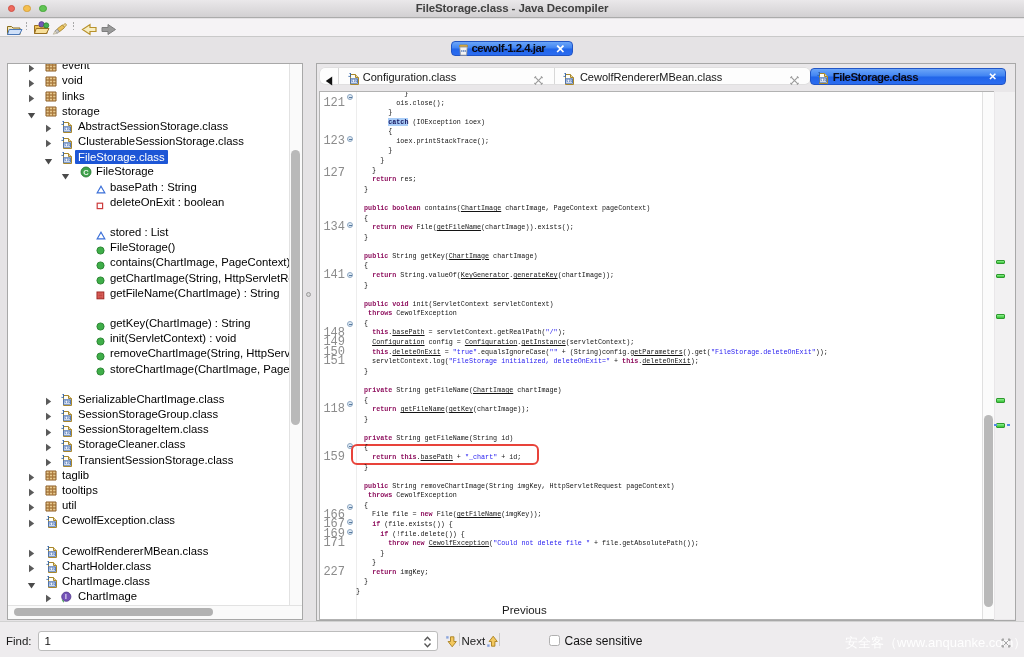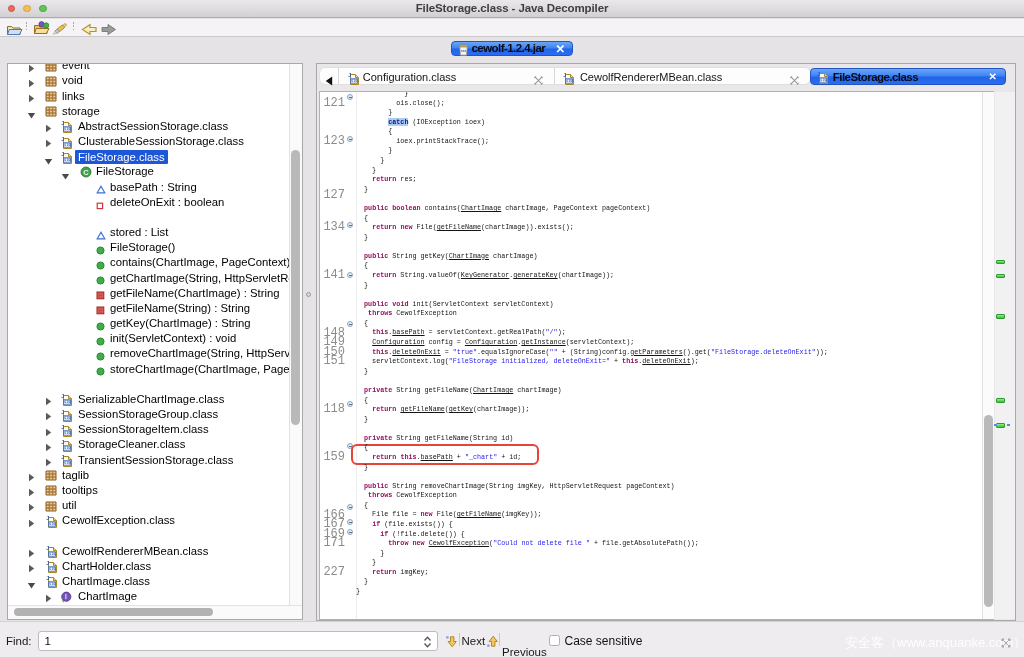--- a/index.html
+++ b/index.html
@@ -190,27 +190,20 @@
           <circle cx="4.5" cy="4.5" r="3.6" fill="#3fae49" stroke="#28812f" stroke-width="0.9"></circle>
         </svg></span>
       <span style="position:absolute;left:102px">getChartImage(String, HttpServletRequest)</span>
     </div>
 <div class="trow" style="top:221.765px">
       <span class="mic" style="left:88px;top:3.5px"><svg width="9" height="9" viewBox="0 0 9 9">
           <rect x="1" y="1" width="6.8" height="6.8" fill="#e0655f" stroke="#9c2420" stroke-width="1"></rect>
           <path d="M2.4 3h4M2.4 4.6h4M2.4 6.2h4" stroke="#b23a35" stroke-width="0.7"></path>
         </svg></span>
       <span style="position:absolute;left:102px">getFileName(ChartImage) : String</span>
-    </div>
-<div class="trow" style="top:236.935px">
-      <span class="mic" style="left:88px;top:3.5px"><svg width="9" height="9" viewBox="0 0 9 9">
-          <rect x="1" y="1" width="6.8" height="6.8" fill="#e0655f" stroke="#9c2420" stroke-width="1"></rect>
-          <path d="M2.4 3h4M2.4 4.6h4M2.4 6.2h4" stroke="#b23a35" stroke-width="0.7"></path>
-        </svg></span>
-      <span style="position:absolute;left:102px">getFileName(String) : String</span>
     </div>
 <div class="trow" style="top:252.105px">
       <span class="mic" style="left:88px;top:3.5px"><svg width="9" height="9" viewBox="0 0 9 9">
           <circle cx="4.5" cy="4.5" r="3.6" fill="#3fae49" stroke="#28812f" stroke-width="0.9"></circle>
         </svg></span>
       <span style="position:absolute;left:102px">getKey(ChartImage) : String</span>
     </div>
 <div class="trow" style="top:267.275px">
       <span class="mic" style="left:88px;top:3.5px"><svg width="9" height="9" viewBox="0 0 9 9">
           <circle cx="4.5" cy="4.5" r="3.6" fill="#3fae49" stroke="#28812f" stroke-width="0.9"></circle>
@@ -447,21 +440,21 @@
 <div class="abs" style="left:678.6px;top:28.4px;width:20px;height:527px;background:#f2f1f2"></div>
 <div class="abs" style="left:679.9px;top:195.8px;width:9px;height:4.5px;background:linear-gradient(#8ef08e,#35c235);border:1px solid #2f9a2f;border-radius:1px"></div>
 <div class="abs" style="left:679.9px;top:209.8px;width:9px;height:4.5px;background:linear-gradient(#8ef08e,#35c235);border:1px solid #2f9a2f;border-radius:1px"></div>
 <div class="abs" style="left:679.9px;top:250.1px;width:9px;height:4.5px;background:linear-gradient(#8ef08e,#35c235);border:1px solid #2f9a2f;border-radius:1px"></div>
 <div class="abs" style="left:679.9px;top:334.2px;width:9px;height:4.5px;background:linear-gradient(#8ef08e,#35c235);border:1px solid #2f9a2f;border-radius:1px"></div>
 <div class="abs" style="left:679.9px;top:359px;width:9px;height:4.5px;background:linear-gradient(#8ef08e,#35c235);border:1px solid #2f9a2f;border-radius:1px"></div>
 </div>
 <div class="abs" style="left:319.2px;top:91.4px;width:675.3px;height:528.9px;background:#fff;border:1px solid #b2b2b2;overflow:hidden">
 <div class="num" style="left:1.8px;top:6.195px">121</div>
 <div class="num" style="left:1.8px;top:44.535px">123</div>
-<div class="num" style="left:1.8px;top:99px">127</div>
+<div class="num" style="left:1.8px;top:77px">127</div>
 <div class="num" style="left:1.8px;top:130.8px">134</div>
 <div class="num" style="left:1.8px;top:178.725px">141</div>
 <div class="num" style="left:1.8px;top:236.235px">148</div>
 <div class="num" style="left:1.8px;top:245.82px">149</div>
 <div class="num" style="left:1.8px;top:255.405px">150</div>
 <div class="num" style="left:1.8px;top:264.99px">151</div>
 <div class="num" style="left:1.8px;top:312.915px">118</div>
 <div class="num" style="left:1.8px;top:360.84px">159</div>
 <div class="num" style="left:1.8px;top:418.35px">166</div>
 <div class="num" style="left:1.8px;top:427.935px">167</div>
@@ -548,21 +541,21 @@
       <rect x="1.2" y="1.2" width="2.4" height="2.4" fill="#8aa4dc"></rect>
       <path d="M5.5 1.8 h3.4 v4.7 h2.4 L7.2 11.8 3.1 6.5 h2.4 z" fill="#f3c85e" stroke="#a87f20" stroke-width="0.9"></path>
     </svg></div>
 <div class="abs" style="left:458.8px;top:633px;width:1px;height:13px;background:#c9c9c9"></div>
 <div class="abs" style="left:461.5px;top:634.5px;font-size:11.5px;color:#1a1a1a">Next</div>
 <div class="abs" style="left:486px;top:634px"><svg width="13" height="13" viewBox="0 0 13 13">
       <rect x="1.2" y="9.4" width="2.4" height="2.4" fill="#8aa4dc"></rect>
       <path d="M5.5 11.2 h3.4 V6.5 h2.4 L7.2 1.2 3.1 6.5 h2.4 z" fill="#f3c85e" stroke="#a87f20" stroke-width="0.9"></path>
     </svg></div>
 <div class="abs" style="left:499px;top:633px;width:1px;height:13px;background:#c9c9c9"></div>
-<div class="abs" style="left:502px;top:646px;font-size:11.5px;color:#1a1a1a">Previous</div>
+<div class="abs" style="left:502px;top:604px;font-size:11.5px;color:#1a1a1a">Previous</div>
 <div class="abs" style="left:549.4px;top:634.5px;width:11px;height:11px;background:#fff;border:1px solid #b0b0b0;border-radius:2.5px"></div>
 <div class="abs" style="left:564.5px;top:633.5px;font-size:12px;color:#111">Case sensitive</div>
 <div class="abs" style="left:845px;top:633.5px;font-size:13px;color:rgba(255,255,255,0.95);white-space:nowrap">安全客（www.anquanke.com）</div>
 <div class="abs" style="left:1000px;top:635px"><svg width="12" height="12" viewBox="0 0 12 12">
       <g stroke="#a8a8a8" stroke-width="1" fill="#a8a8a8">
         <path d="M3.2 3.2 L8.8 8.8 M8.8 3.2 L3.2 8.8" fill="none"></path>
         <path d="M2 2 h2 l-2 2z M10 2 v2 l-2 -2z M10 10 h-2 l2 -2z M2 10 v-2 l2 2z"></path>
       </g>
     </svg></div>
 <div class="abs" style="left:993.5px;top:424.2px;width:3px;height:2px;background:#5588e8"></div>

